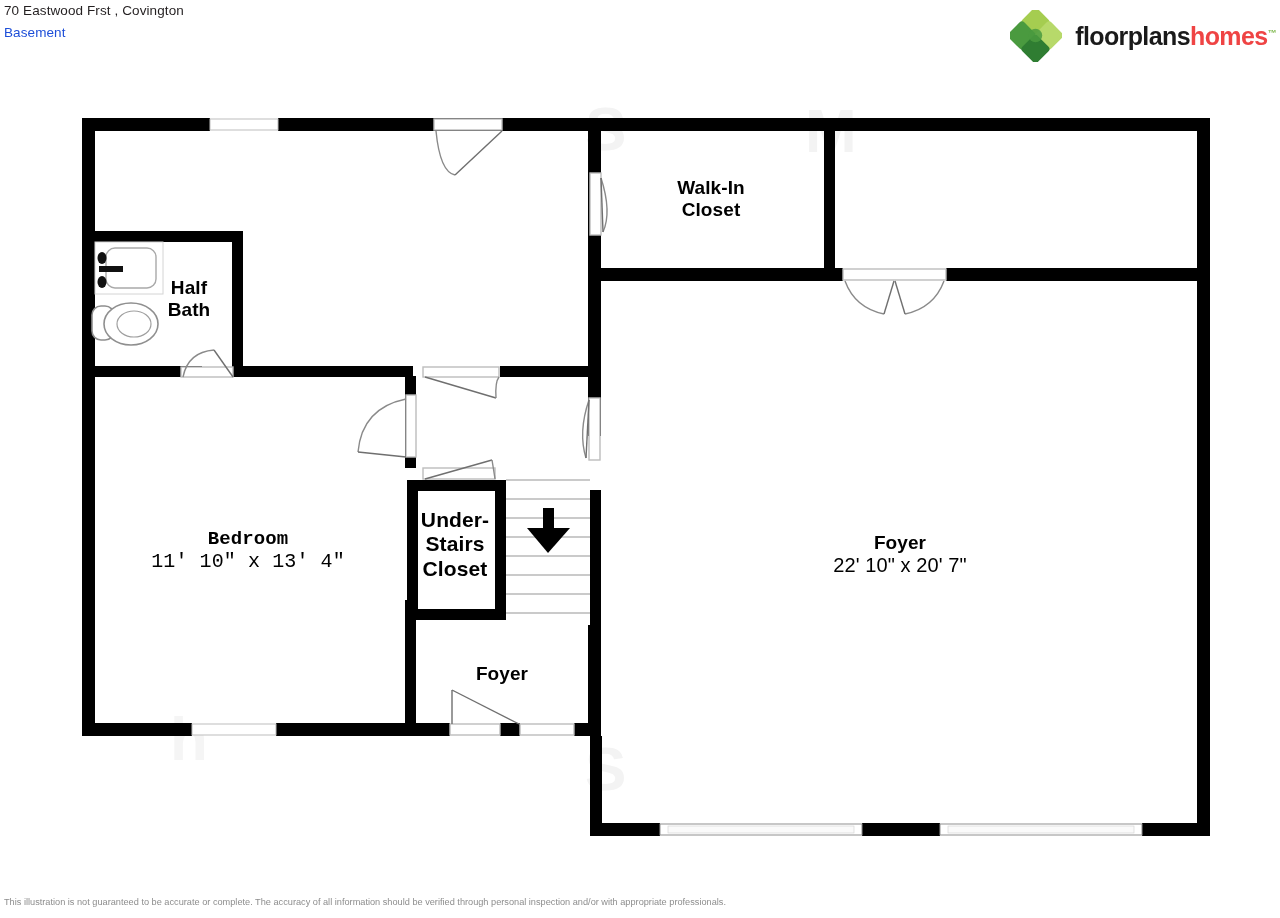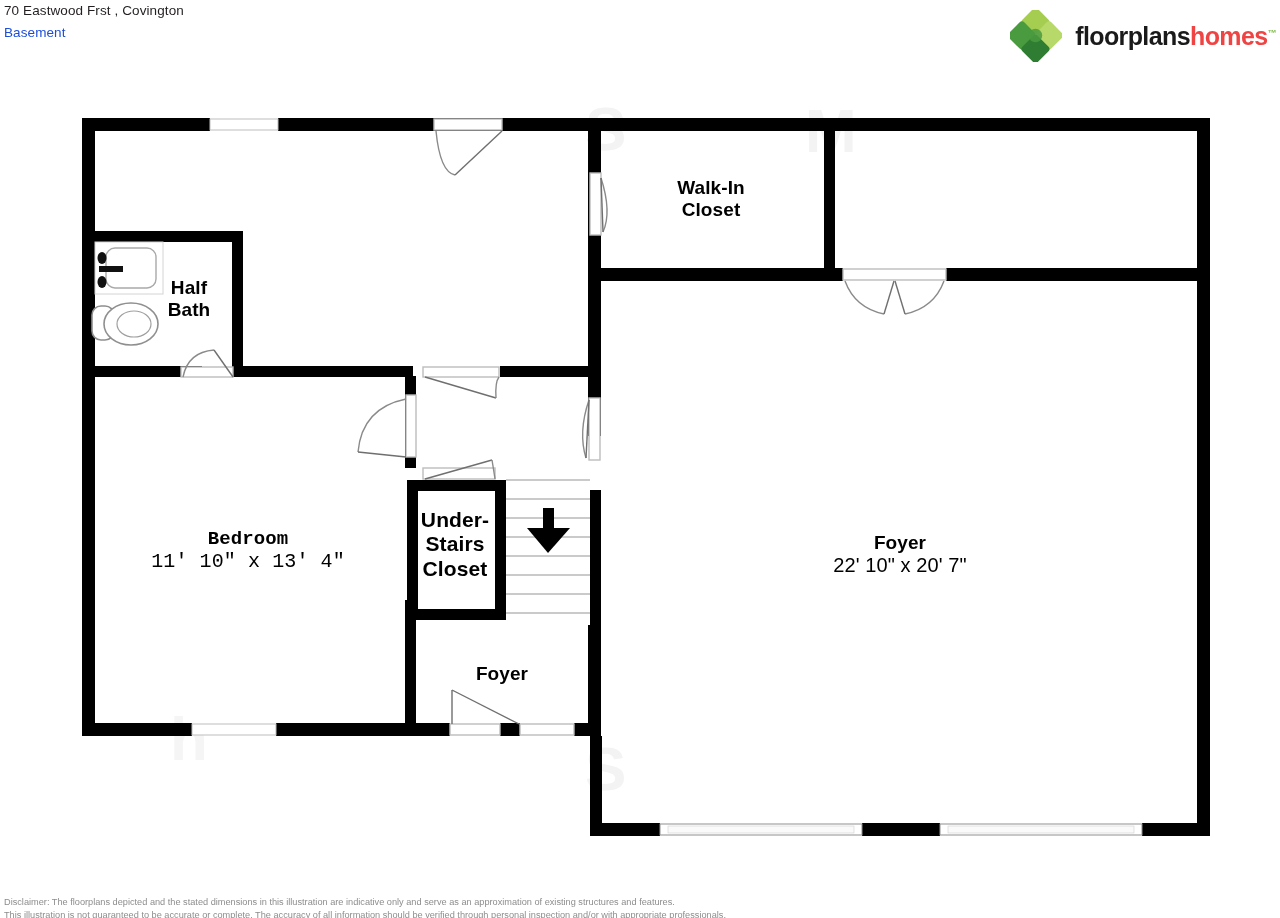--- a/index.html
+++ b/index.html
@@ -297,17 +297,16 @@
   <div class="room" style="left:900px; top:532px; transform:translate(-50%,0);">
     <span class="nm">Foyer</span>
     <span class="dim">22' 10" x 20' 7"</span>
   </div>
 
   <div class="room" style="left:502px; top:663px; transform:translate(-50%,0);">
     <span class="nm">Foyer</span>
   </div>
 
   <div class="disclaimer">
-    <div>Disclaimer: The floorplans depicted and the stated dimensions in this illustration are indicative only and serve as an approximation of existing structures and features.</div>
     <div>This illustration is not guaranteed to be accurate or complete. The accuracy of all information should be verified through personal inspection and/or with appropriate professionals.</div>
   </div>
 
 </div>
 
 </body></html>

